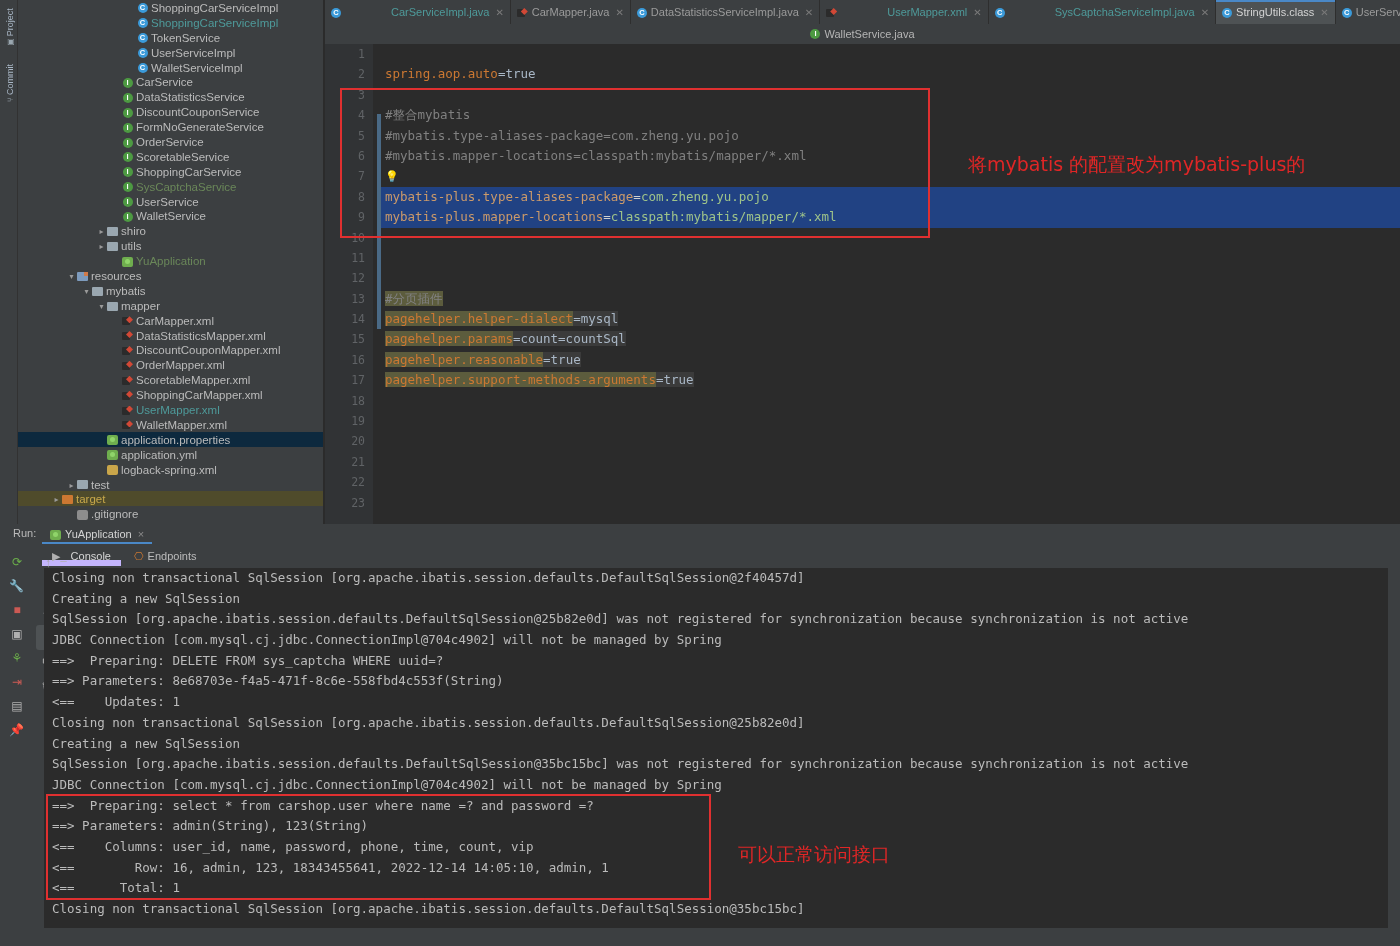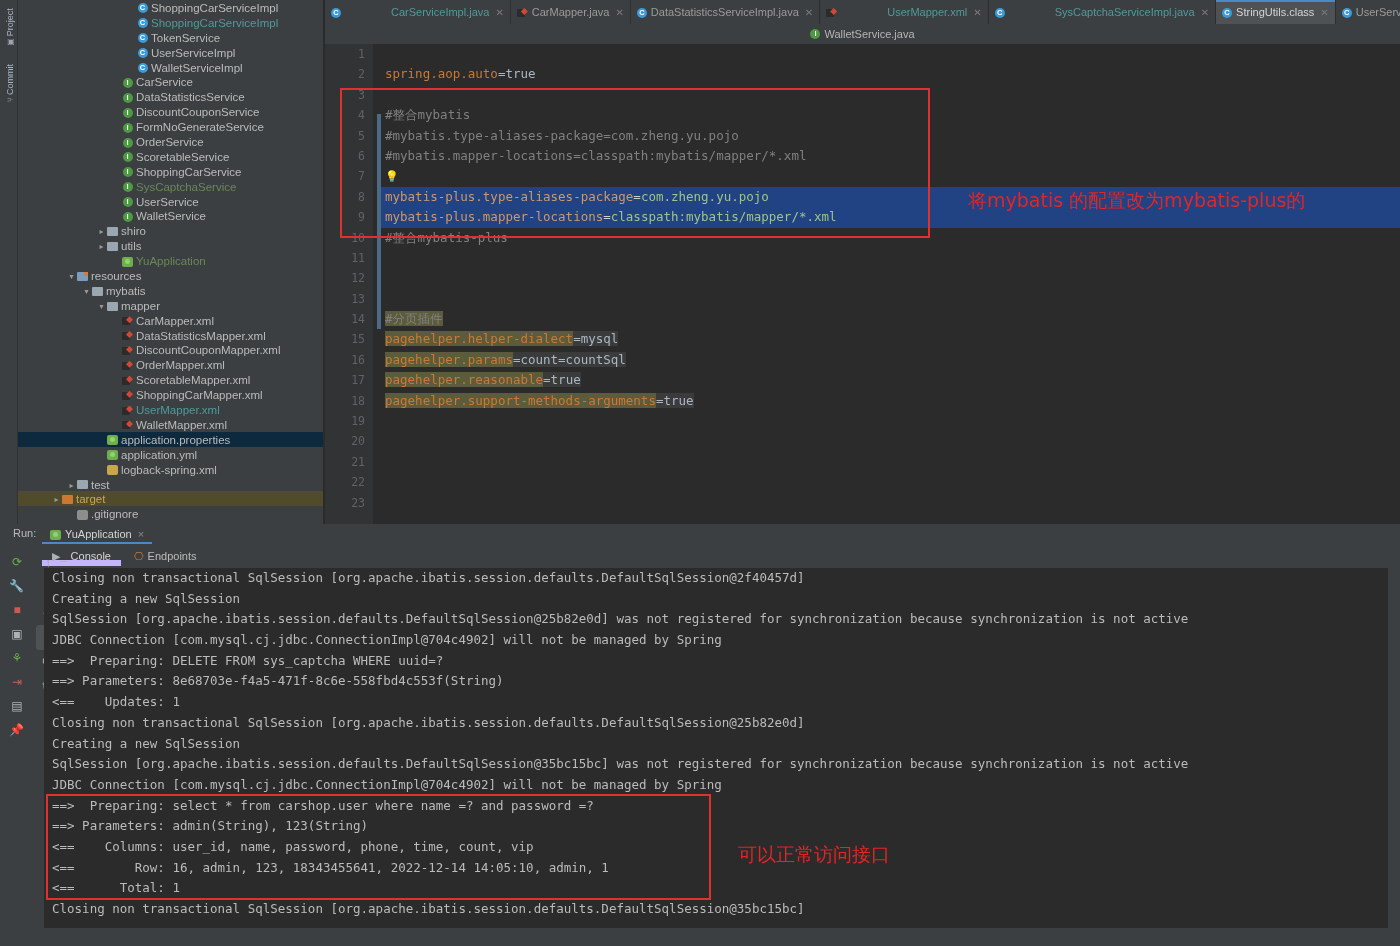--- a/index.html
+++ b/index.html
@@ -272,38 +272,37 @@
     <div class="codearea" id="codearea">
         <div class="cline"></div>
         <div class="cline"><span class="prop">spring.aop.auto</span><span class="val">=</span><span class="val">true</span></div>
         <div class="cline"></div>
         <div class="cline"><span class="cmt">#整合mybatis</span></div>
         <div class="cline"><span class="cmt">#mybatis.type-aliases-package=com.zheng.yu.pojo</span></div>
         <div class="cline"><span class="cmt">#mybatis.mapper-locations=classpath:mybatis/mapper/*.xml</span></div>
         <div class="cline"><span class="bulb">💡</span></div>
         <div class="cline selrow"><span class="prop" style="color:#cc9a6a">mybatis-plus.type-aliases-package</span><span style="color:#d0d0d0">=</span><span style="color:#9fc48a">com.zheng.yu.pojo</span></div>
         <div class="cline selrow"><span class="prop" style="color:#cc9a6a">mybatis-plus.mapper-locations</span><span style="color:#d0d0d0">=</span><span style="color:#9fc48a">classpath:mybatis/mapper/*.xml</span></div>
-        <div class="cline"><span class="cmt">#整合mybatis-plus</span></div>
         <div class="cline"></div>
         <div class="cline"></div>
         <div class="cline"></div>
         <div class="cline"><span class="cmt hl-olive">#分页插件</span></div>
         <div class="cline"><span class="prop hl-olive">pagehelper.helper-dialect</span><span class="val hl-dark">=</span><span class="val hl-dark">mysql</span></div>
         <div class="cline"><span class="prop hl-olive">pagehelper.params</span><span class="val hl-dark">=</span><span class="val hl-dark">count=countSql</span></div>
         <div class="cline"><span class="prop hl-olive">pagehelper.reasonable</span><span class="val hl-dark">=</span><span class="val hl-dark">true</span></div>
         <div class="cline"><span class="prop hl-olive">pagehelper.support-methods-arguments</span><span class="val hl-dark">=</span><span class="val hl-dark">true</span></div>
         <div class="cline"></div>
         <div class="cline"></div>
         <div class="cline"></div>
         <div class="cline"></div>
       </div>
   </div>
 
   <div class="redbox" style="left:340px; top:88px; width:590px; height:150px;"></div>
-  <div class="redtext" style="left:968px; top:152px;margin-top:36px;">将mybatis 的配置改为mybatis-plus的</div>
+  <div class="redtext" style="left:968px; top:152px;">将mybatis 的配置改为mybatis-plus的</div>
 
   <div class="runpanel">
     <div class="runhdr">
       <span class="rlabel">Run:</span>
       <span class="rtab">
         <span class="leafico spring" style="margin-right:4px;"></span><span>YuApplication</span><span class="tclose">×</span>
       </span>
     </div>
 
     <div class="subtabs">

